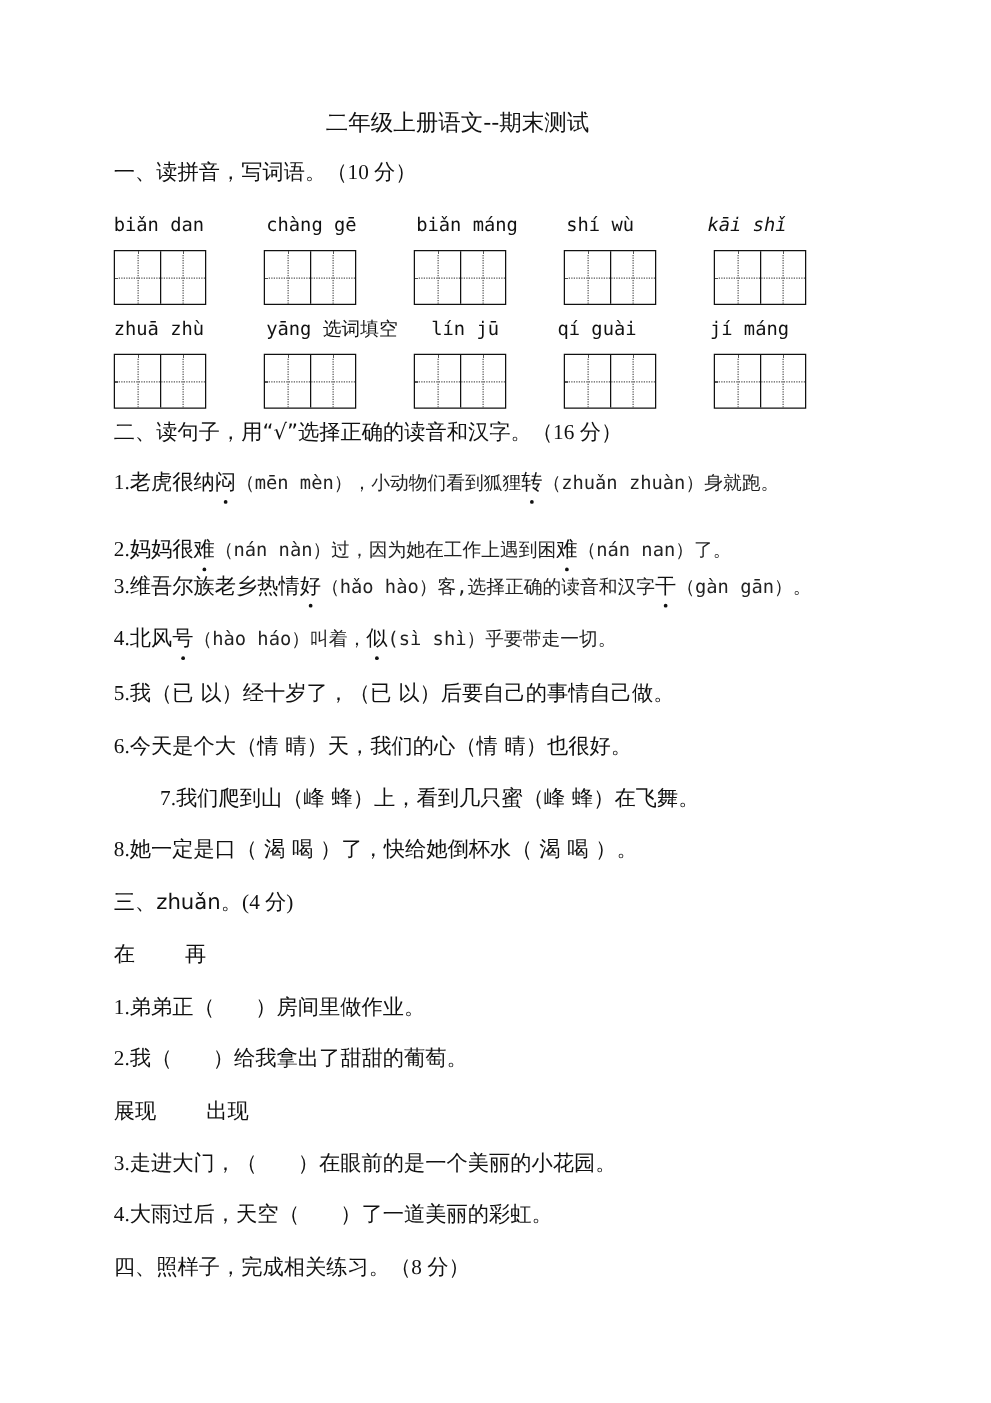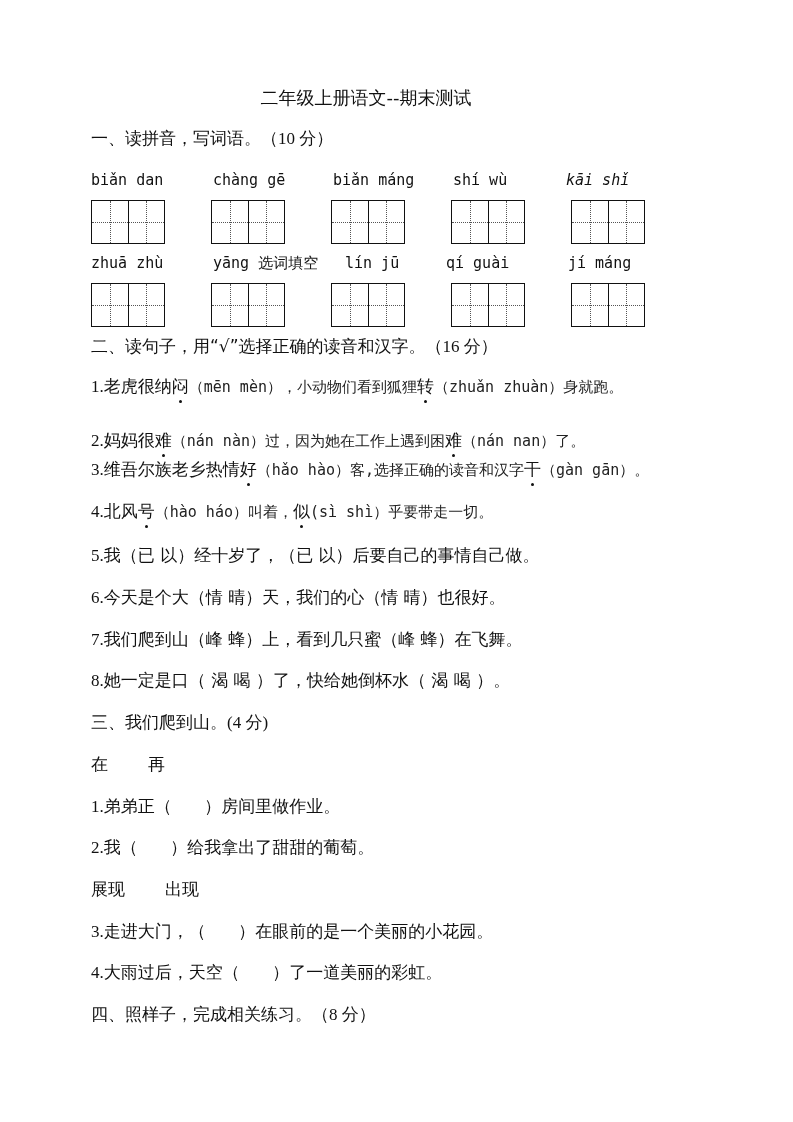--- a/index.html
+++ b/index.html
@@ -105,29 +105,29 @@
 </div>
 <div class="abs line" style="top:499px;">
   <span class="num">4.</span><span>北风</span><span class="dot">号</span><span class="py">（hào háo）叫着，</span><span class="dot">似</span><span class="py">(sì  shì）乎要带走一切。</span>
 </div>
 <div class="abs line" style="top:543px;">
   <span class="num">5.</span><span>我（已 以）经十岁了，（已 以）后要自己的事情自己做。</span>
 </div>
 <div class="abs line" style="top:585px;">
   <span class="num">6.</span><span>今天是个大（情 晴）天，我们的心（情 晴）也很好。</span>
 </div>
-<div class="abs line" style="top:627px;">
+<div class="abs line" style="top:627px;margin-left:37px;">
   <span class="num">7.</span><span>我们爬到山（峰 蜂）上，看到几只蜜（峰 蜂）在飞舞。</span>
 </div>
 <div class="abs line" style="top:668px;">
   <span class="num">8.</span><span>她一定是口（ 渴  喝 ）了，快给她倒杯水（ 渴  喝 ）。</span>
 </div>
 
 <div class="abs line" style="top:710px;">
-  <span>三、我们爬到山。</span><span class="num">(4 分)</span>
+  <span>三、zhuǎn。</span><span class="num">(4 分)</span>
 </div>
 <div class="abs line" style="top:752px;">
   <span>在</span><span class="gap" style="width:40px;"></span><span>再</span>
 </div>
 <div class="abs line" style="top:794px;">
   <span class="num">1.</span><span style="white-space:pre;">弟弟正（      ）房间里做作业。</span>
 </div>
 <div class="abs line" style="top:835px;">
   <span class="num">2.</span><span style="white-space:pre;">我（      ）给我拿出了甜甜的葡萄。</span>
 </div>

